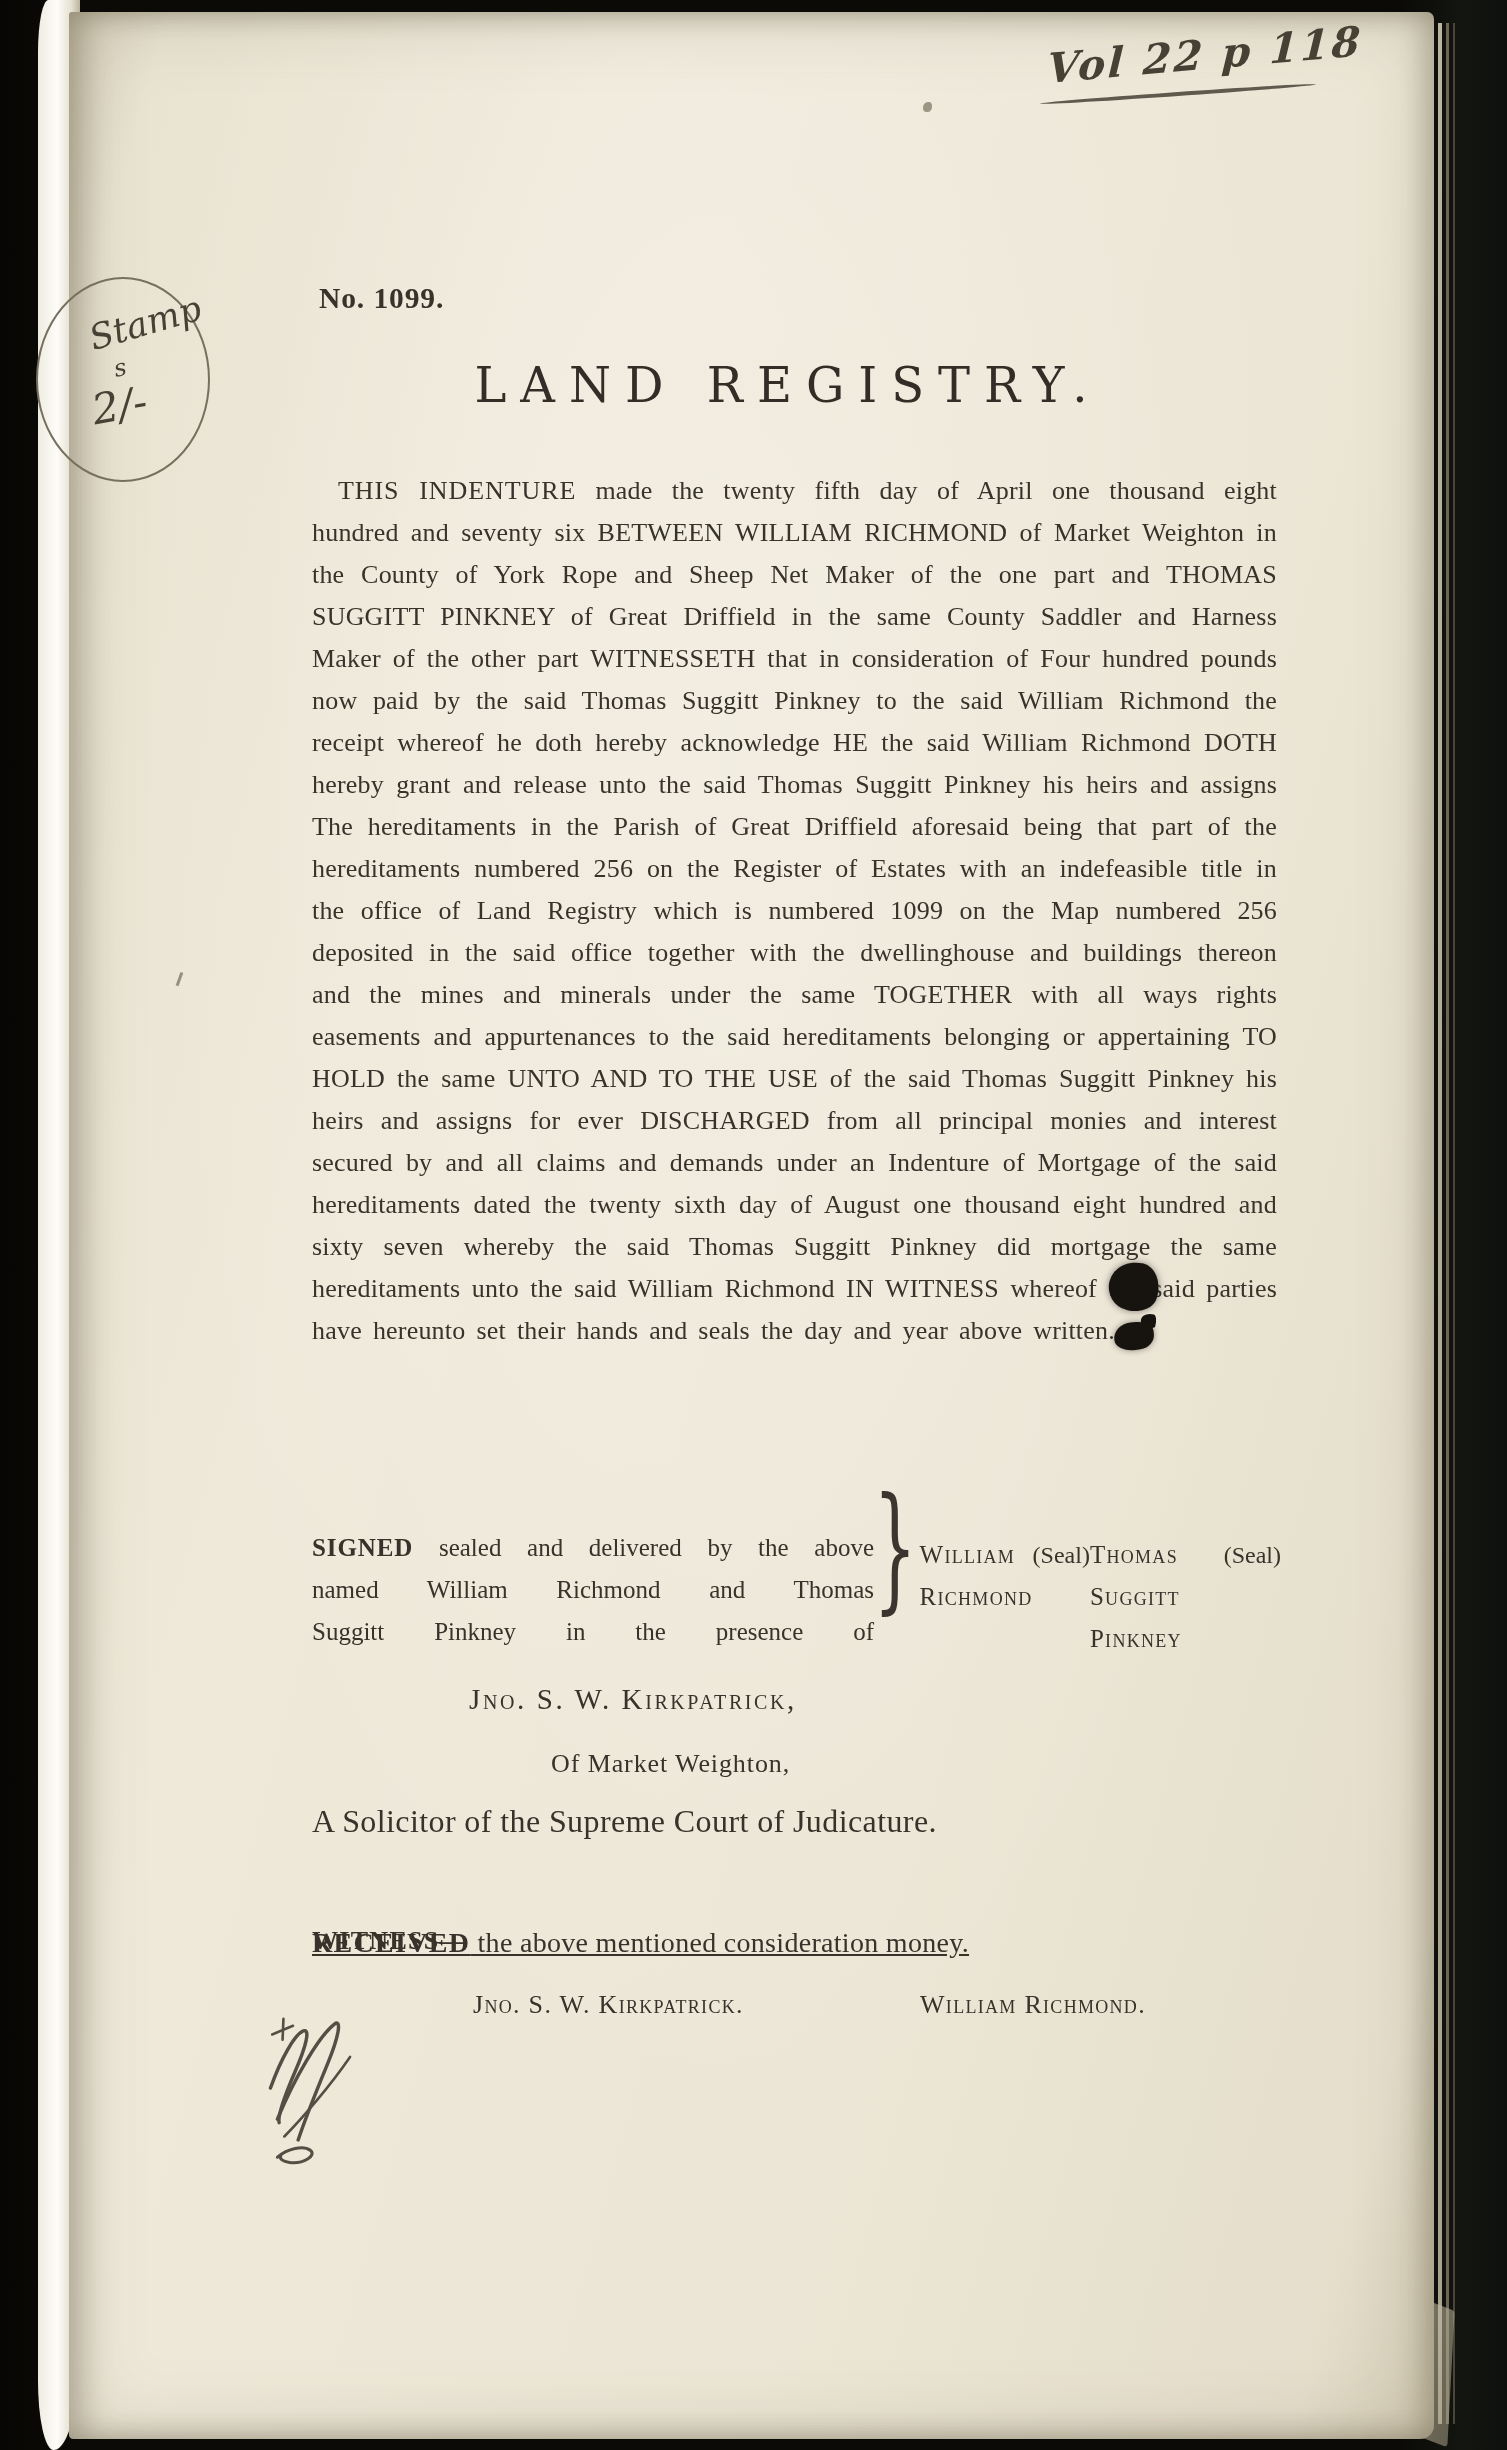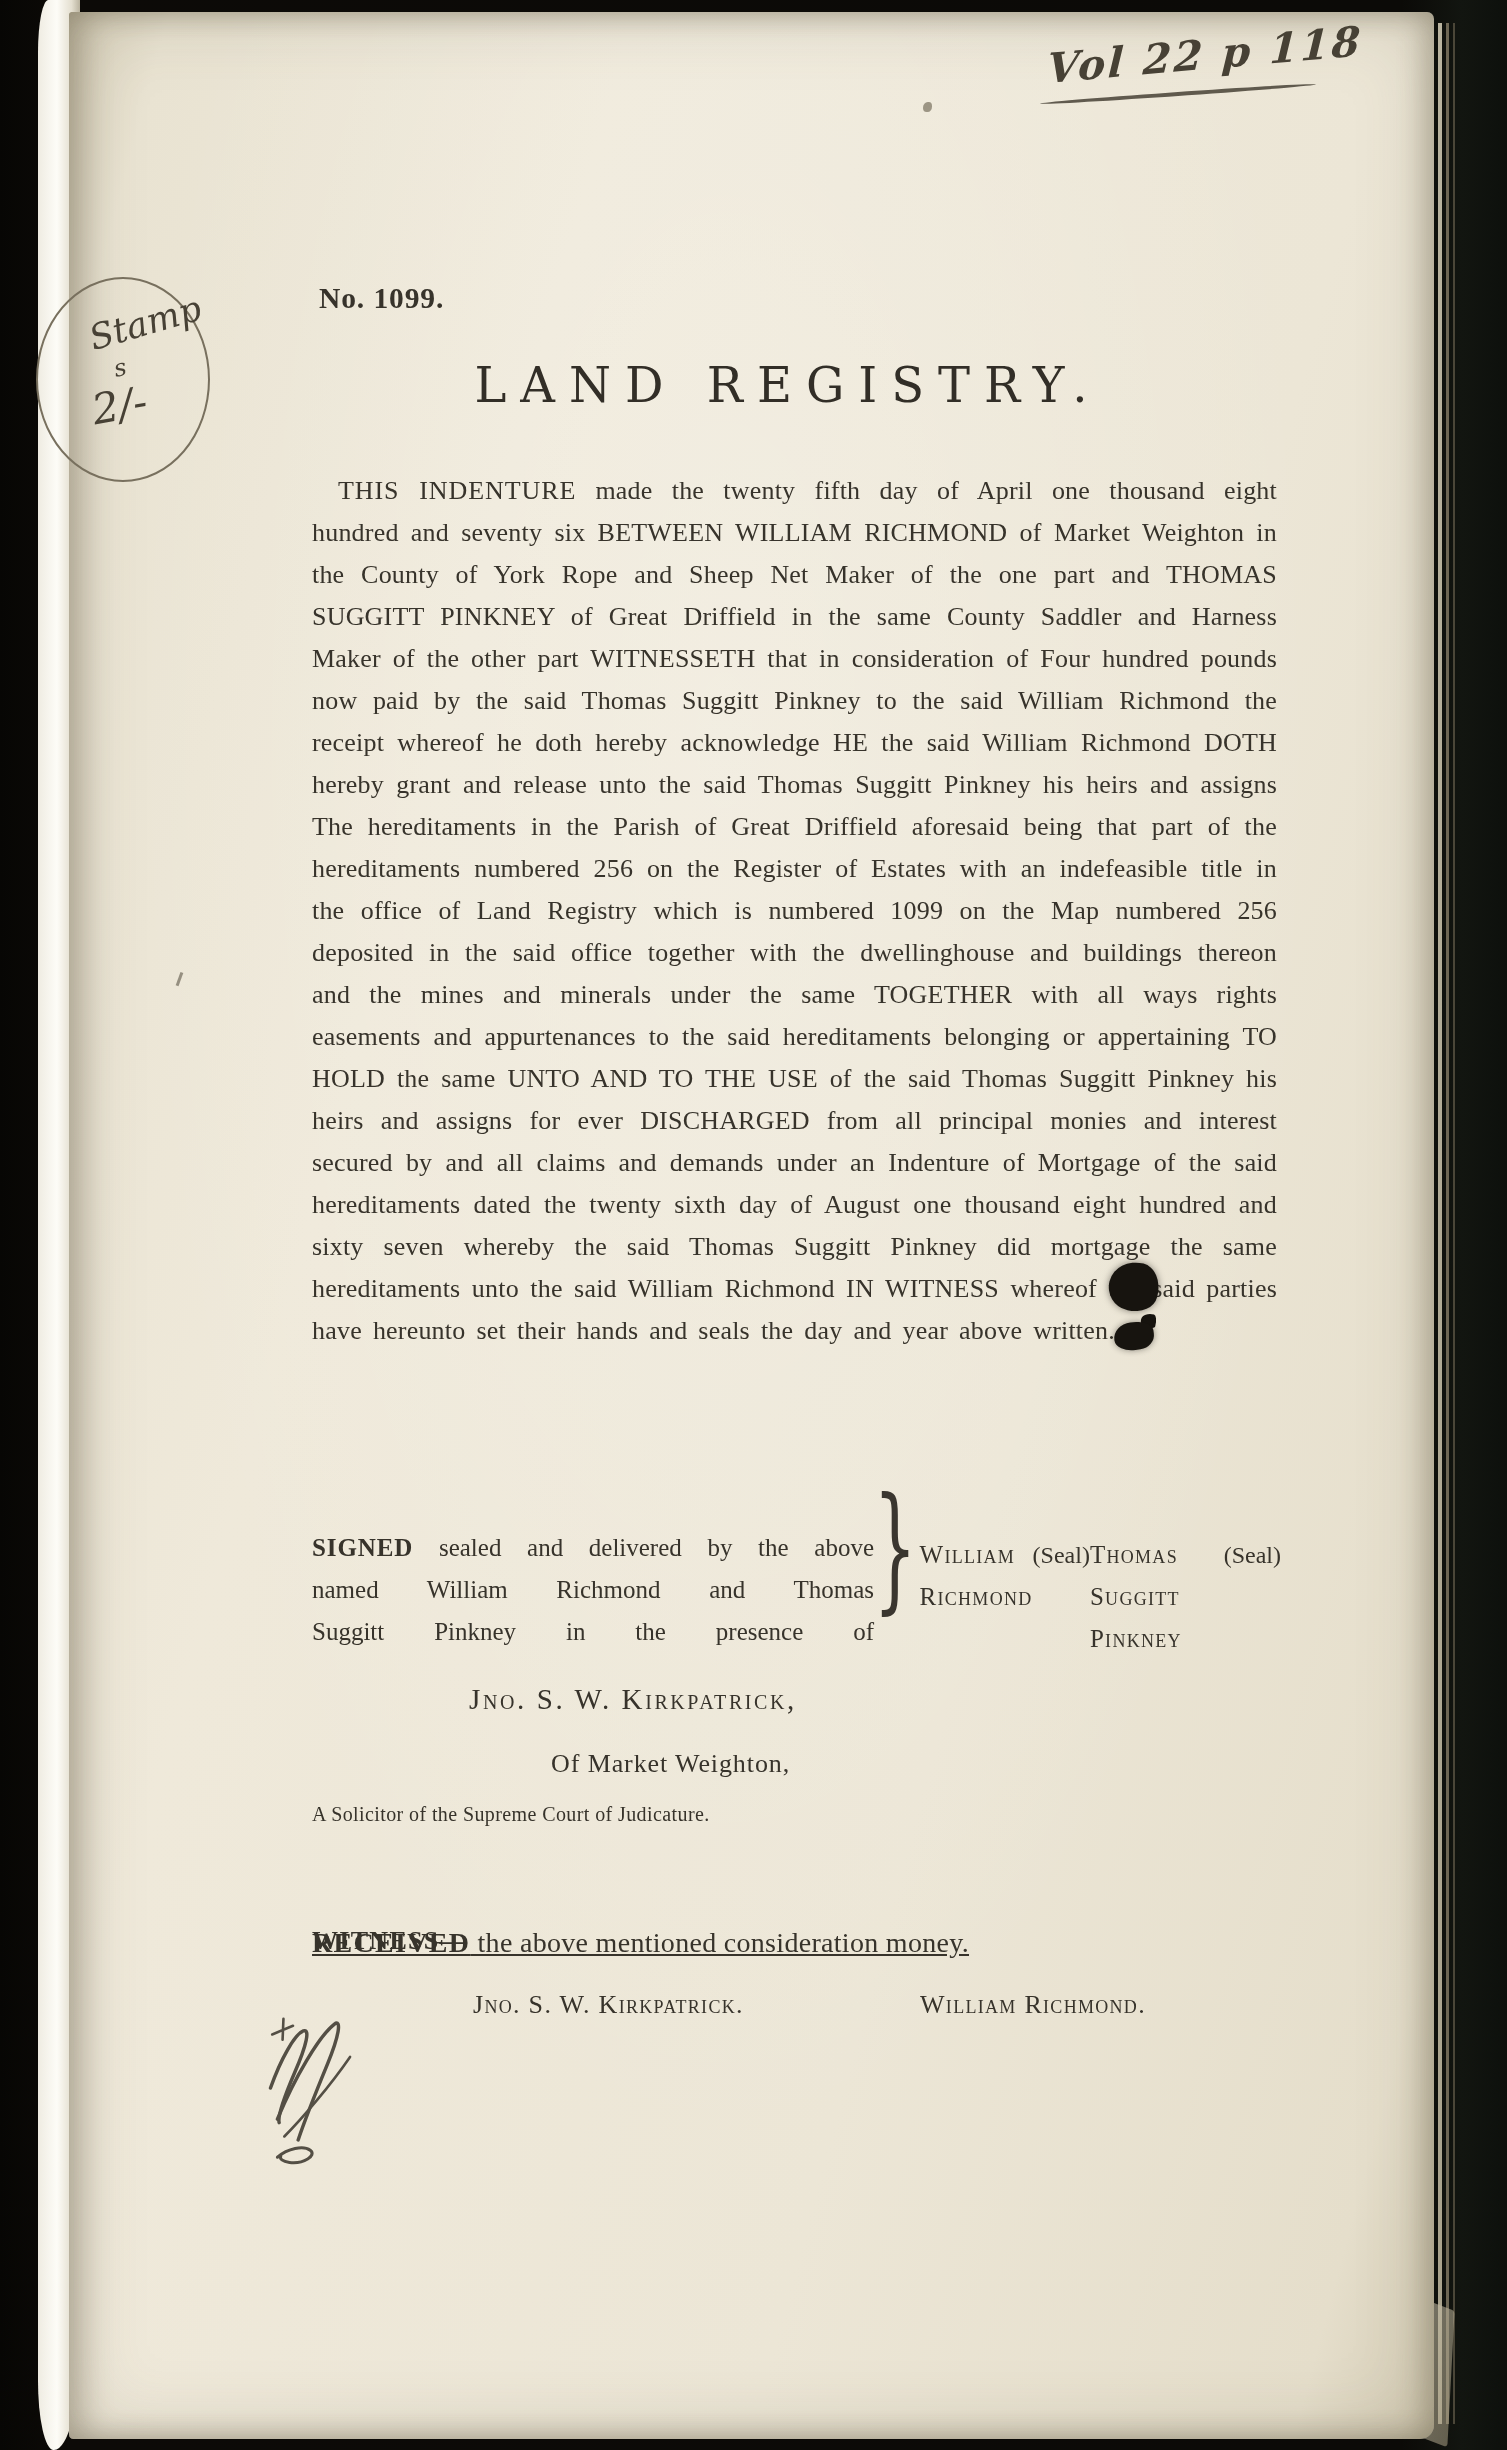--- a/index.html
+++ b/index.html
@@ -86,21 +86,21 @@
   .att-sigs{flex:1;display:flex;justify-content:space-around;padding:7px 0 5.2px 3.5px;}
   .sig-row{display:flex;justify-content:space-between;align-items:baseline;}
   .smallcaps{font-variant:small-caps;letter-spacing:1.3px;}
   .sig-name{font-size:25px;}
   .sig-seal{font-size:24px;}
 
   .witness-name{
     position:absolute;left:400px;top:1671px;font-size:29px;letter-spacing:2.6px;
   }
   .witness-place{position:absolute;left:482px;top:1737px;font-size:26px;letter-spacing:0.9px;}
-  .witness-title{position:absolute;left:243px;top:1791px;font-size:20px;letter-spacing:0.4px;}
+  .witness-title{position:absolute;left:243px;top:1791px;font-size:32px;letter-spacing:0.4px;}
 
   .receipt-line{position:absolute;left:243px;top:1915px;font-size:28px;letter-spacing:0.3px;text-decoration:underline;}
   .receipt-line .lead{font-weight:bold;letter-spacing:1.3px;}
   .witness-label{position:absolute;left:243px;top:1914px;font-size:26px;font-weight:bold;letter-spacing:1.3px;}
 
   .final-sig-left{position:absolute;left:404px;top:1978px;font-size:26px;}
   .final-sig-right{position:absolute;left:851px;top:1978px;font-size:26px;}
 
   .scribble{position:absolute;left:179px;top:1993px;}
 

